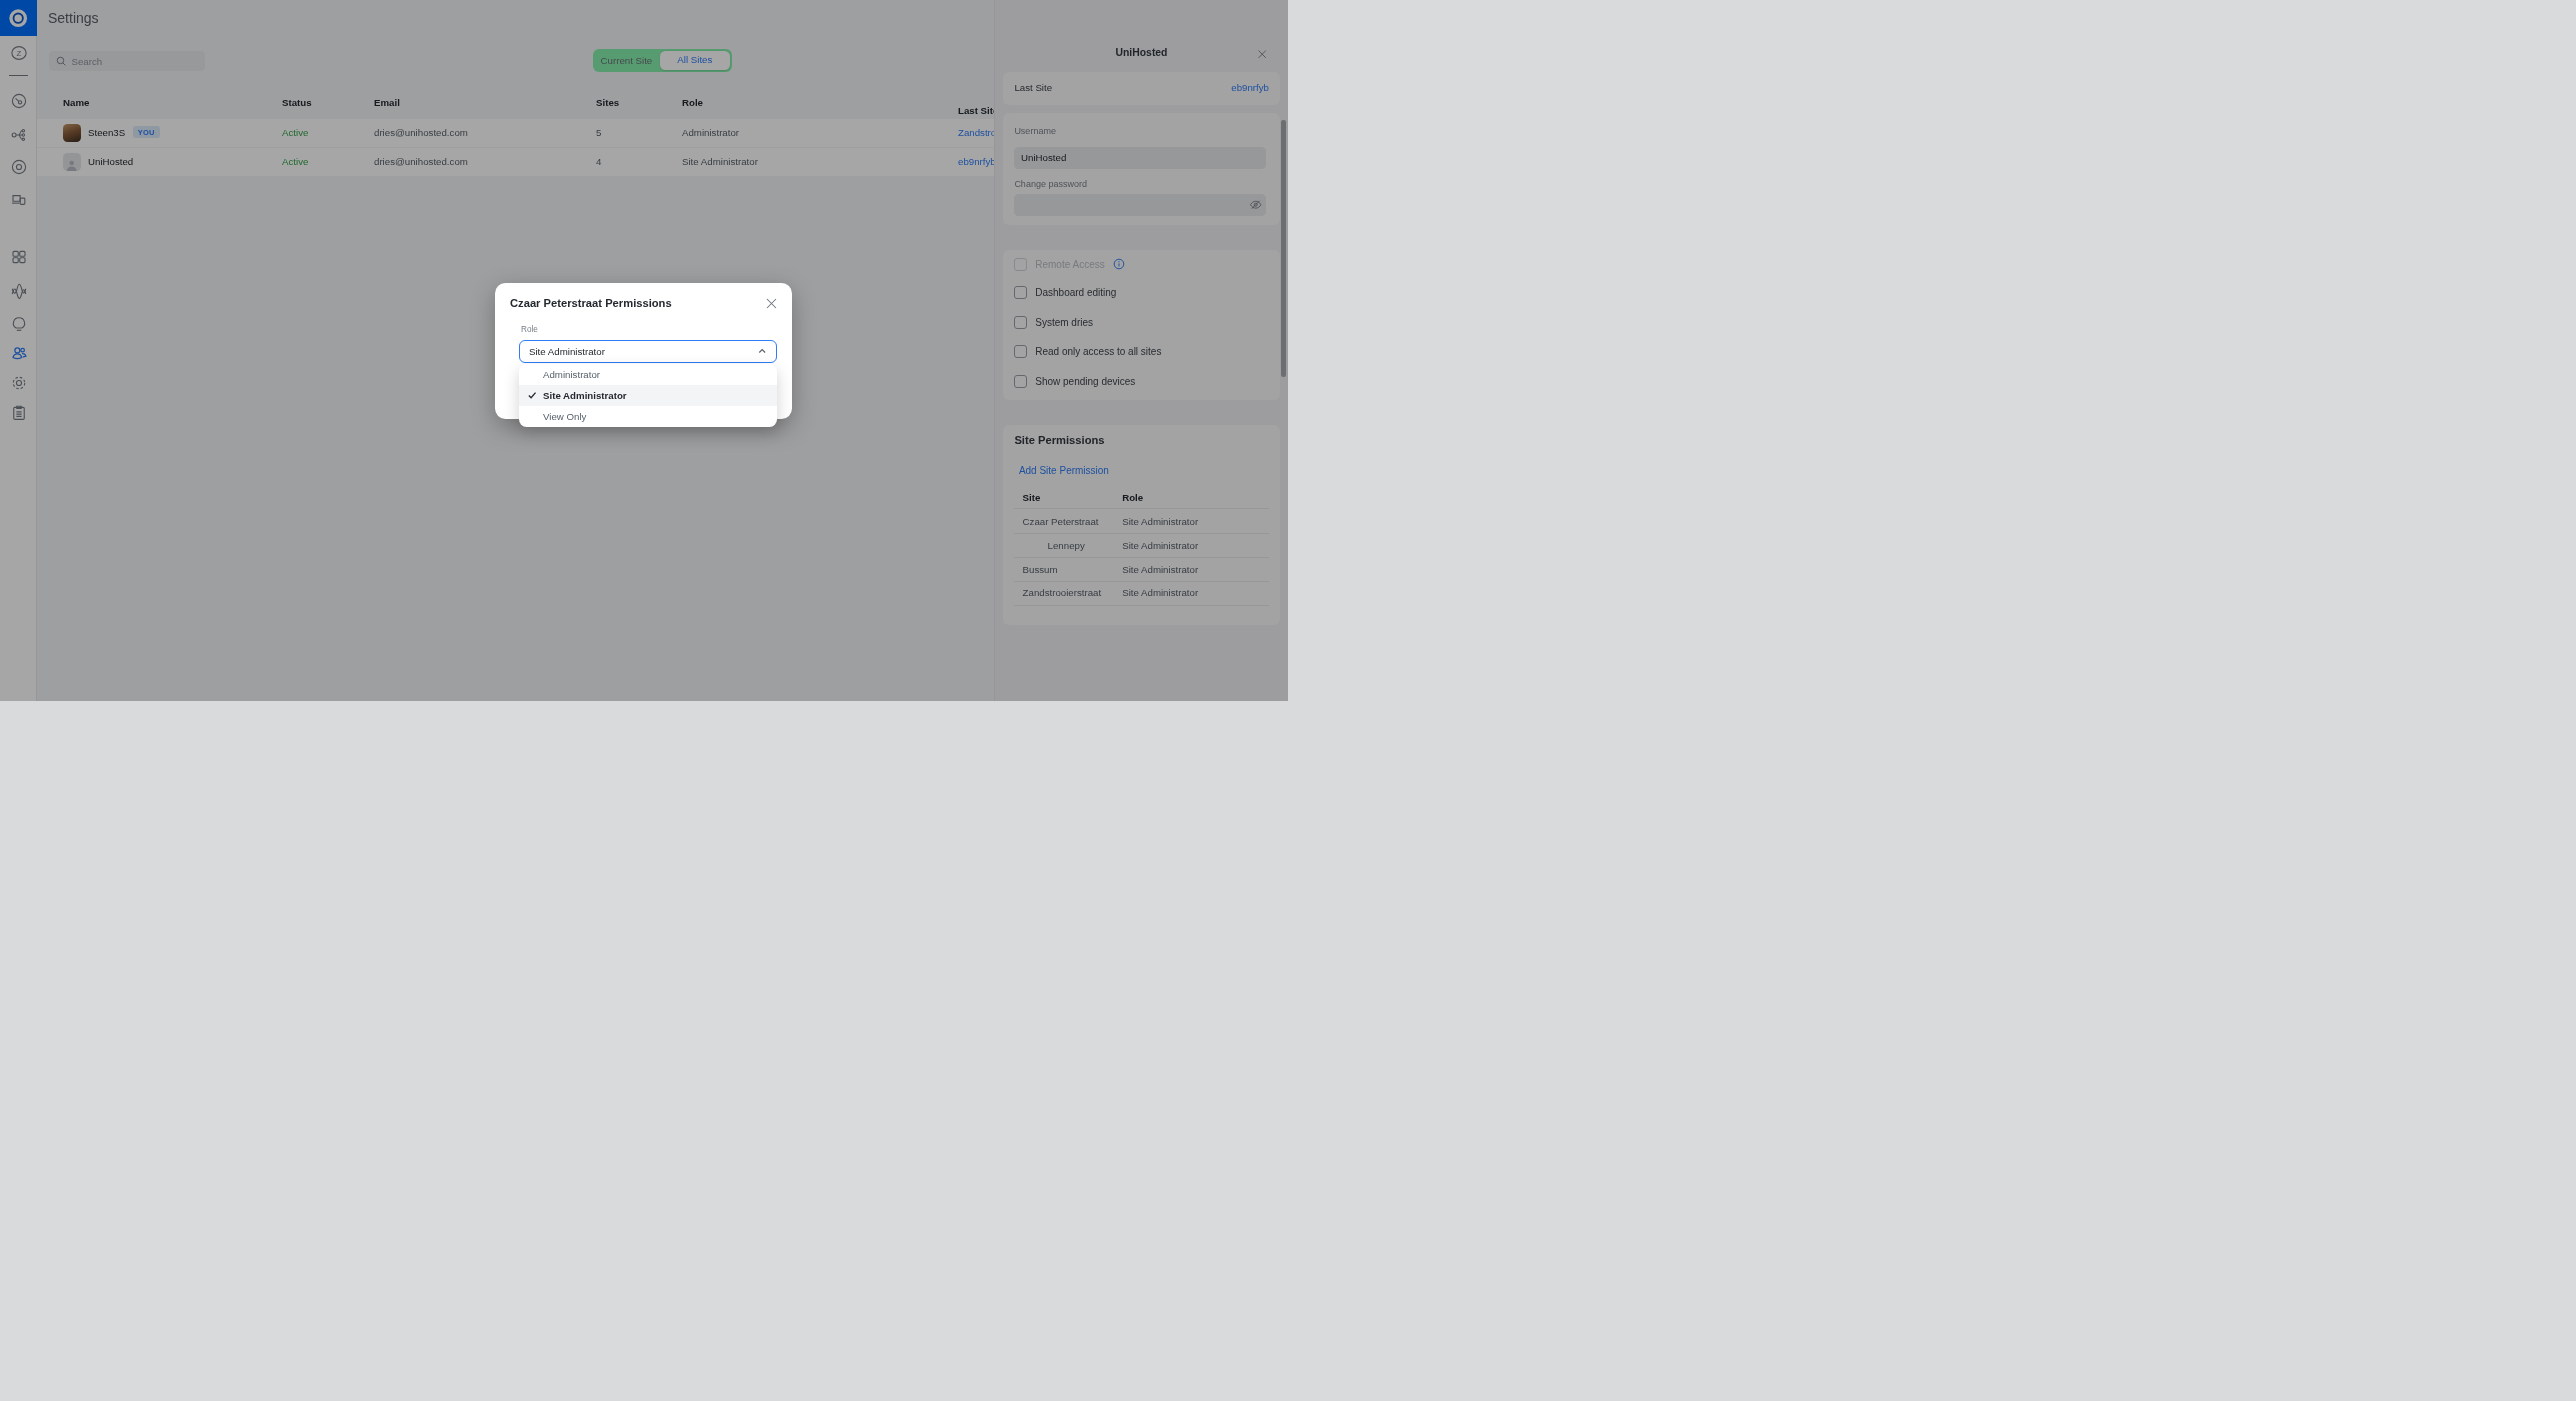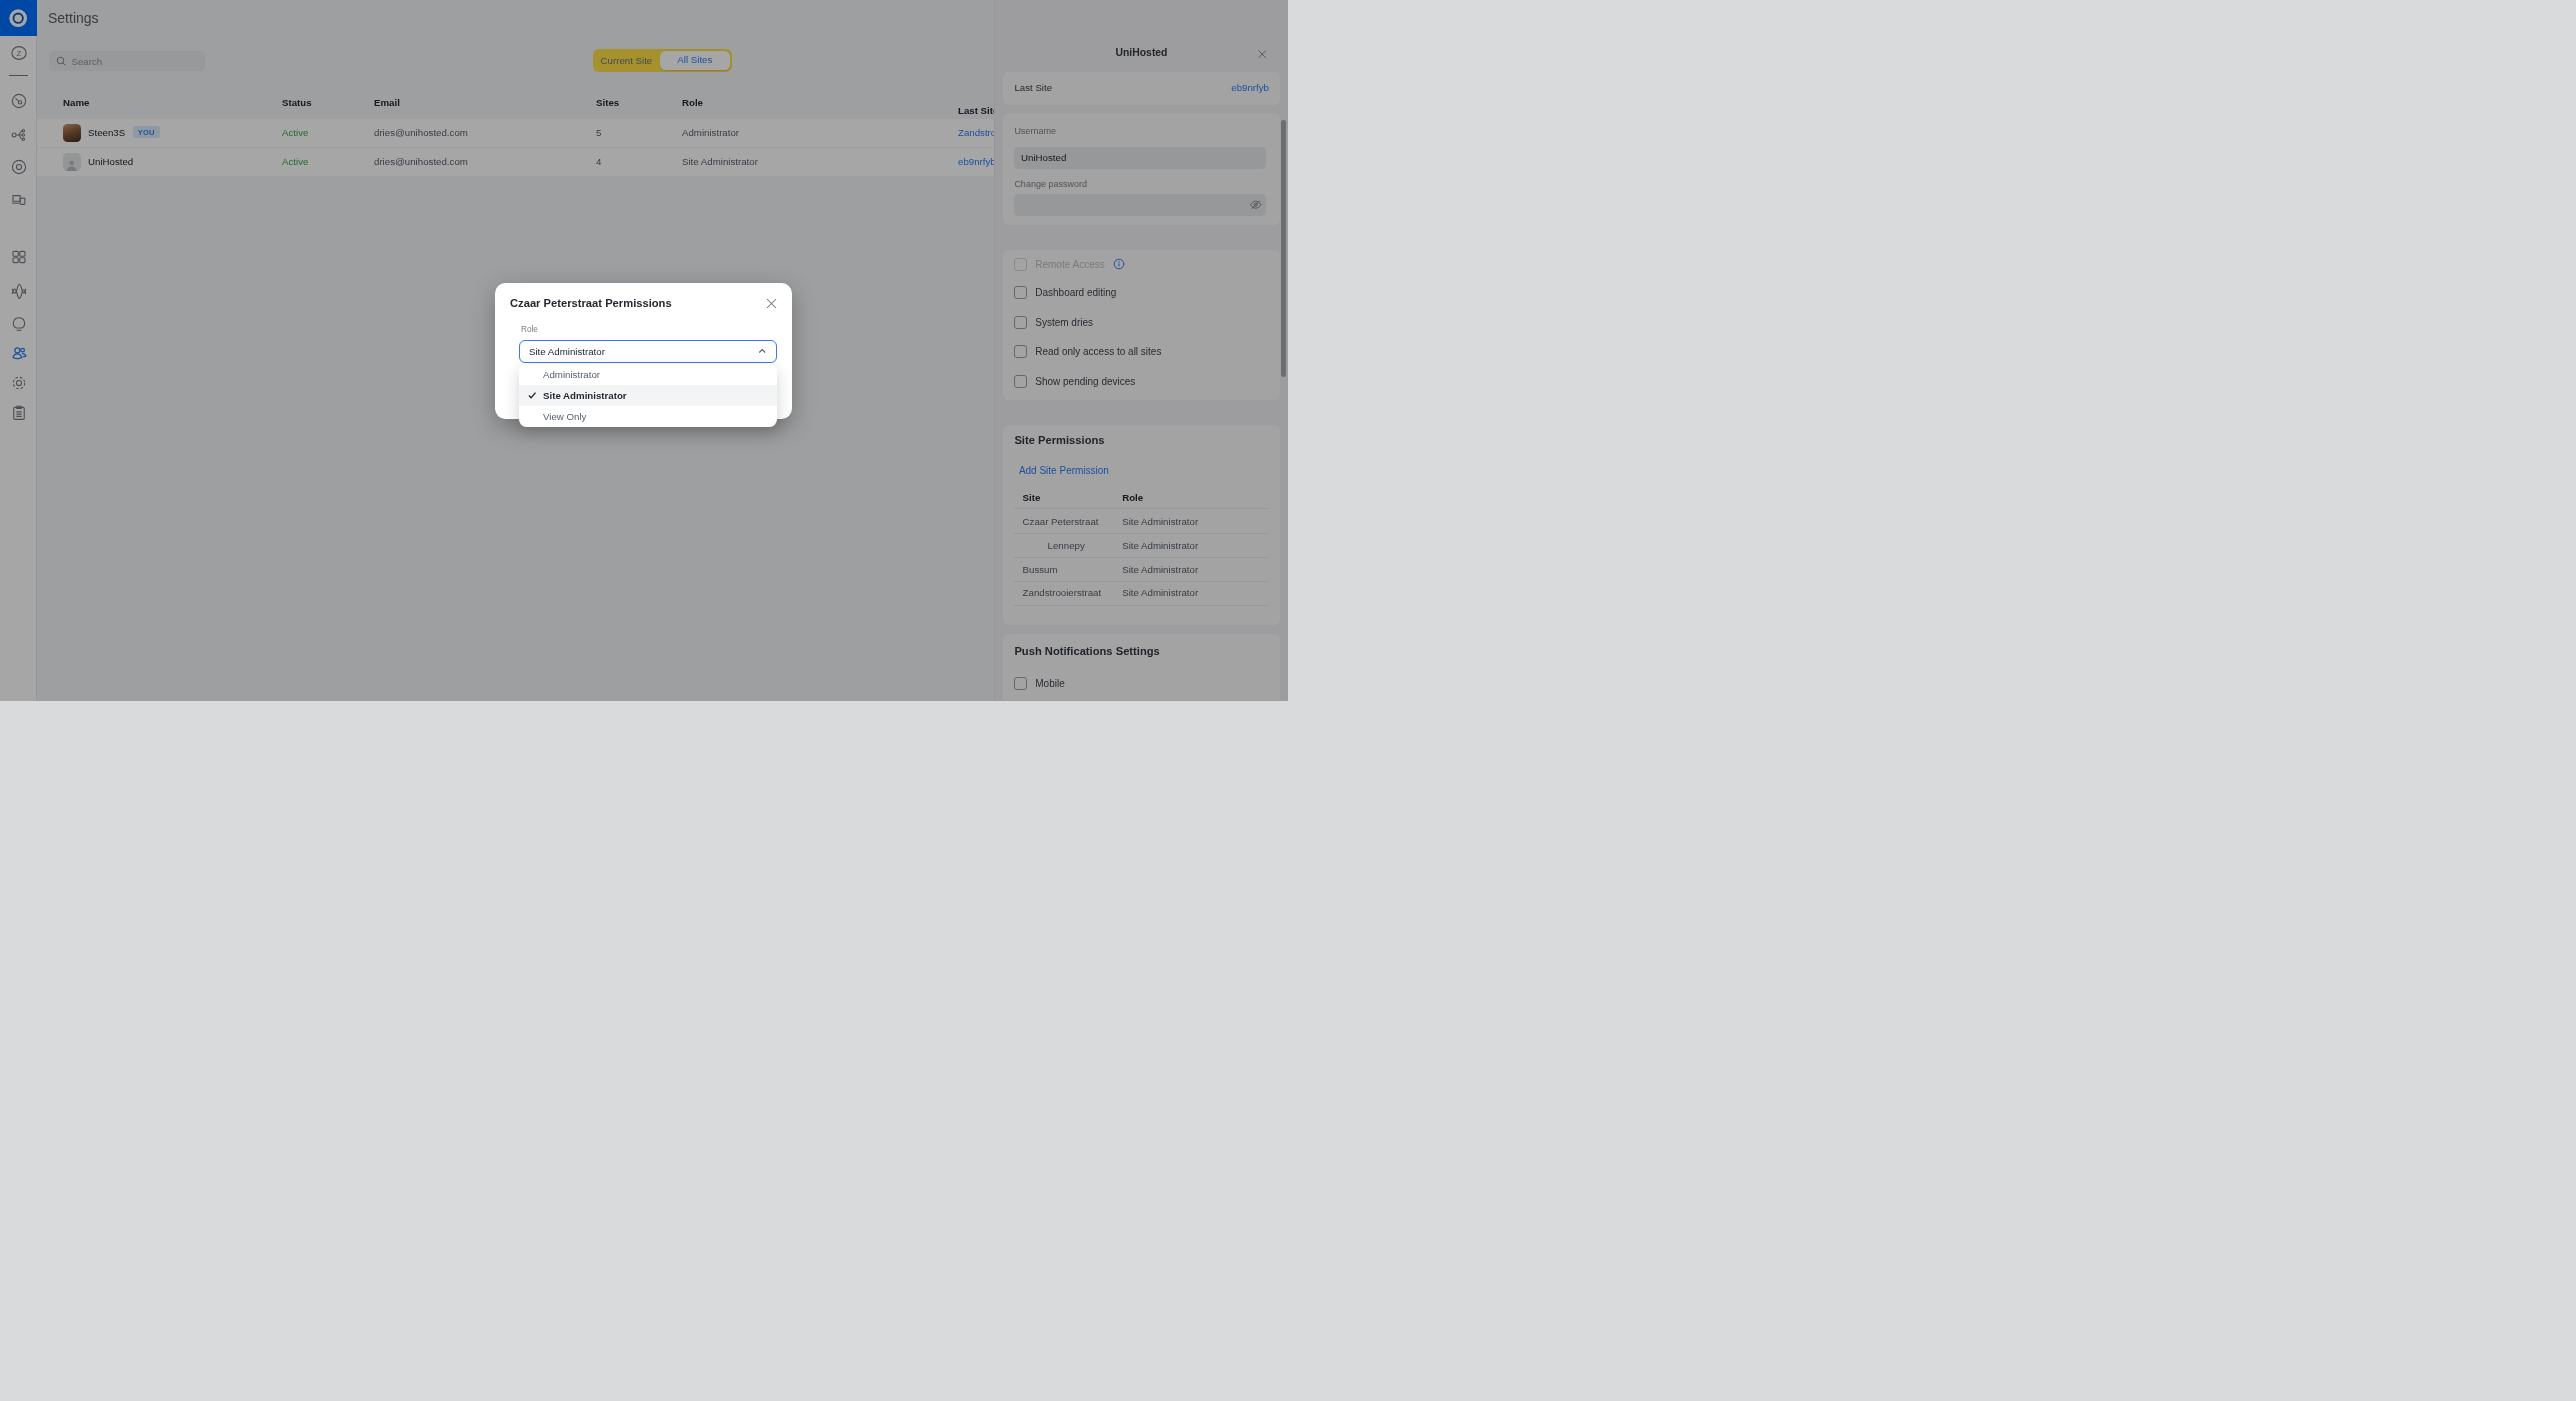--- a/index.html
+++ b/index.html
@@ -13,21 +13,21 @@
   .sidebar { position:absolute; left:0; top:0; width:37px; height:701px; background:#ffffff; border-right:0.7px solid #e8e9eb; z-index:20; }
   .logo { position:absolute; left:0; top:0; width:37px; height:36px; background:#006fff; display:flex; align-items:center; justify-content:center; }
   .side-ic { position:absolute; left:9.7px; width:18px; height:18px; }
   .side-div { position:absolute; left:9px; width:19.4px; height:0; border-top:1.1px solid #767c84; }
 
   
   .page-title { position:absolute; left:48px; top:0; height:37px; line-height:37px; font-size:14px; color:#585f66; z-index:2; }
   .searchbox { position:absolute; left:49px; top:51px; width:156px; height:20px; background:#e9ebee; border-radius:4.5px; display:flex; align-items:center; padding:0 6px; z-index:2; }
   .searchbox input { border:0; outline:0; background:transparent; font-size:9.7px; color:#3c4148; width:119px; font-family:inherit; margin-left:4.5px; }
   .searchbox input::placeholder { color:#8d939b; }
-  .toggle { position:absolute; left:593px; top:49px; width:139px; height:23px; background:#fde047; border-radius:6px; display:flex; align-items:center; z-index:2; }
+  .toggle { position:absolute; left:593px; top:49px; width:139px; height:23px; background:#86efac; border-radius:6px; display:flex; align-items:center; z-index:2; }
   .toggle .seg { flex:1; text-align:center; font-size:9.7px; color:#6b7178; cursor:pointer; }
   .toggle .seg.active { background:#fff; color:#2e7cf6; font-weight:500; border-radius:5.2px; height:18.6px; line-height:18.6px; margin:2.2px 2.2px 2.2px 0; box-shadow:0 0.7px 1.5px rgba(0,0,0,.12); flex:0 0 70px; }
 
   
   .tablewrap { position:absolute; left:0; top:82px; width:994px; height:104px; overflow:hidden; z-index:2; }
   .th { position:absolute; top:15px; height:15px; font-size:9.7px; font-weight:700; color:#24292f; white-space:nowrap; }
   .hdr-line { position:absolute; left:49px; top:37px; width:945px; border-top:0.7px solid #e2e4e7; }
   .trow { position:absolute; left:0; width:994px; height:28px; background:#ffffff; }
   .cell { position:absolute; top:0; height:28px; line-height:28px; font-size:9.7px; color:#57606a; white-space:nowrap; }
   .cell.name { color:#24292f; font-weight:500; }
@@ -288,27 +288,20 @@
       <div class="abs sp-td" style="left:119px; top:115px;">Site Administrator</div>
       <div class="sp-divider" style="top:132px;"></div>
       <div class="abs sp-td" style="left:19.4px; top:139px;">Bussum</div>
       <div class="abs sp-td" style="left:119px; top:139px;">Site Administrator</div>
       <div class="sp-divider" style="top:156px;"></div>
       <div class="abs sp-td" style="left:19.4px; top:162px;">Zandstrooierstraat</div>
       <div class="abs sp-td" style="left:119px; top:162px;">Site Administrator</div>
       <div class="sp-divider" style="top:180px;"></div>
     </div>
 
-    <div class="card" style="top:634px; height:66px; border-radius:6px 6px 0 0;">
-      <div class="abs sp-head" style="left:11.2px; top:11.2px;">Push Notifications Settings</div>
-      <div class="cbrow" style="top:43px;">
-        <div class="cbox"></div>
-        <div class="cblabel">Mobile</div>
-      </div>
-    </div>
 
     <div class="scroll-thumb"></div>
   </div>
 
   <div class="overlay"></div>
 
   <div class="modal">
     <div class="modal-title">Czaar Peterstraat Permissions</div>
     <div class="modal-close">
       <svg width="15" height="15" viewBox="0 0 20 20" fill="none" stroke="#6e747c" stroke-width="1.4">

